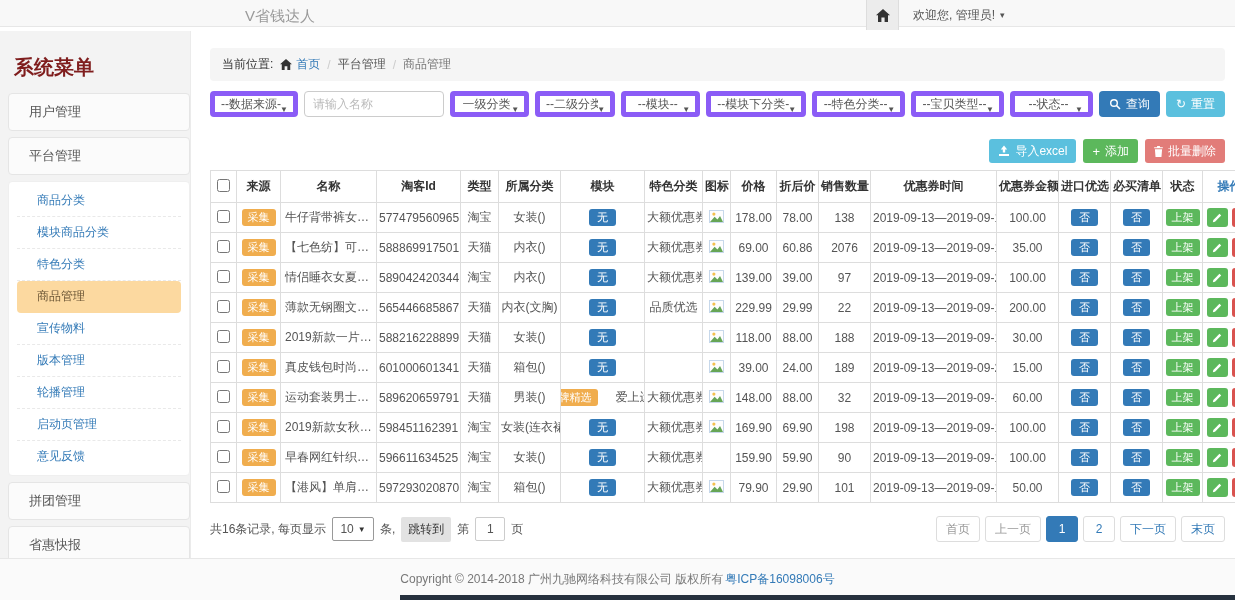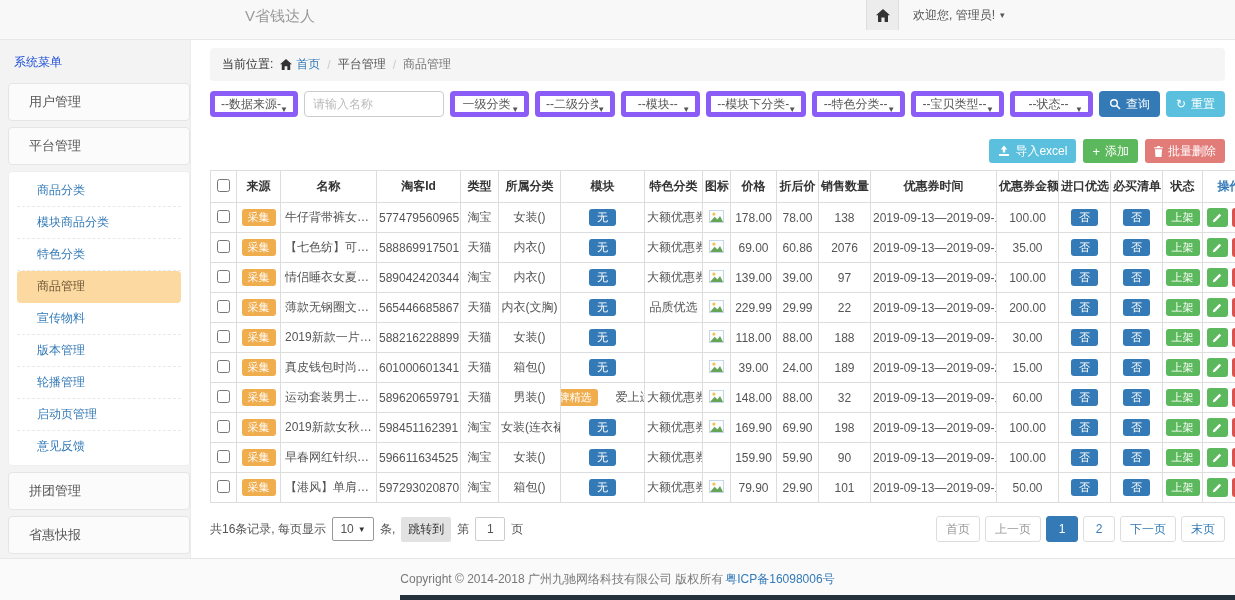--- a/index.html
+++ b/index.html
@@ -1,26 +1,26 @@
 <!DOCTYPE html>
 <html><head>
 <meta charset="utf-8">
 <style>
 *{margin:0;padding:0;box-sizing:border-box}
 html,body{width:1235px;height:600px;overflow:hidden}
 body{position:relative;font-family:"Liberation Sans","DejaVu Sans",sans-serif;background:#fff;font-size:12px;color:#555}
-.topbar{position:absolute;top:0;left:0;width:100%;height:40px;background:#f8f8f8;border-bottom:1px solid #e7e7e7;z-index:5}
+.topbar{position:absolute;top:0;left:0;width:100%;height:27px;background:#f8f8f8;border-bottom:1px solid #e7e7e7;z-index:5}
 .brand{position:absolute;left:245px;top:7px;font-size:15px;color:#9a9a9a}
 .top-right{position:absolute;left:866px;top:0;height:30px;display:flex;align-items:center}
 .home-box{width:33px;height:30px;display:flex;align-items:center;justify-content:center;background:#ececec;border-left:1px solid #ddd;border-right:1px solid #ddd;cursor:pointer}
 .welcome{margin-left:14px;font-size:12px;color:#555;display:flex;align-items:center;gap:5px;cursor:pointer}
 .welcome .caret-sm{font-size:9px;color:#555}
 .side-backdrop{position:absolute;left:0;top:31px;width:191px;height:534px;background:#f3f3f3;border-right:1px solid #ebebeb}
 .sidebar{position:absolute;left:8px;top:48px;width:182px;z-index:2}
-.side-title{color:#1d4ed8;font-weight:normal;font-size:12px;padding:6px 6px 12px}
+.side-title{color:#7f1d1d;font-weight:bold;font-size:20px;padding:6px 6px 12px}
 .side-item{background:#fbfbfb;border:1px solid #e5e5e5;border-radius:4px;margin-bottom:6px;padding:9px 20px;font-size:13px;color:#555;cursor:pointer}
 .sub-panel{background:#fff;border:1px solid #efefef;border-radius:4px;margin-bottom:6px;padding:3px 8px}
 .sub-item{padding:7px 20px;font-size:12px;color:#337ab7;border-bottom:1px dashed #e9e9e9;cursor:pointer;white-space:nowrap}
 .sub-item:last-child{border-bottom:none}
 .sub-item.active{background:#fcd9a0;border-radius:4px;color:#6b5635;border-bottom-color:transparent}
 .main{position:absolute;left:210px;top:48px;width:1015px}
 .breadcrumb{background:#f5f5f5;border-radius:4px;padding:8px 12px;font-size:12px;color:#333;display:flex;align-items:center;gap:7px}
 .bc-home-link{color:#337ab7;display:inline-flex;align-items:center;gap:4px;cursor:pointer}
 .bc-sep{color:#ccc}
 .bc-item{color:#555}

